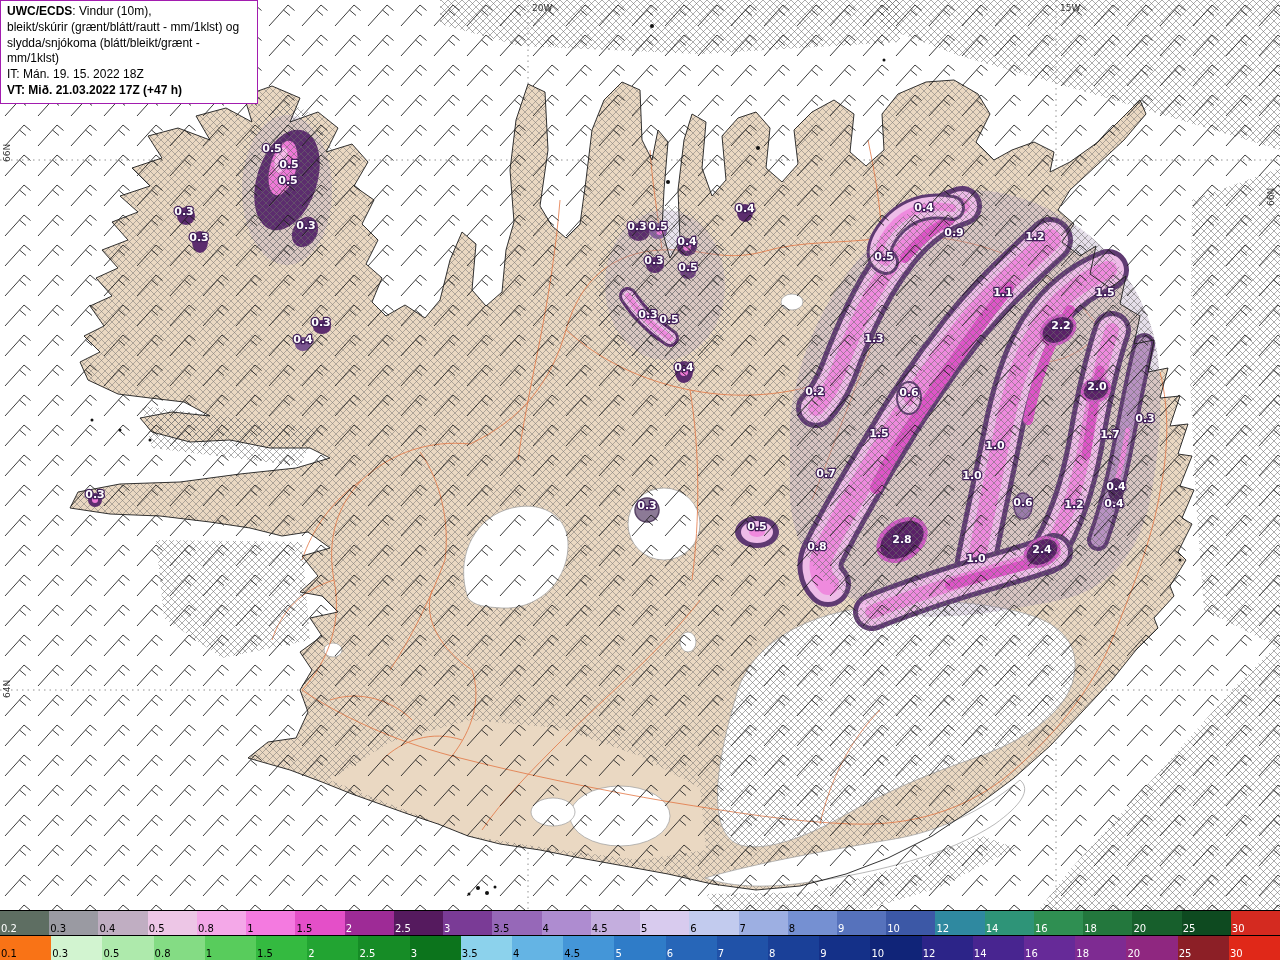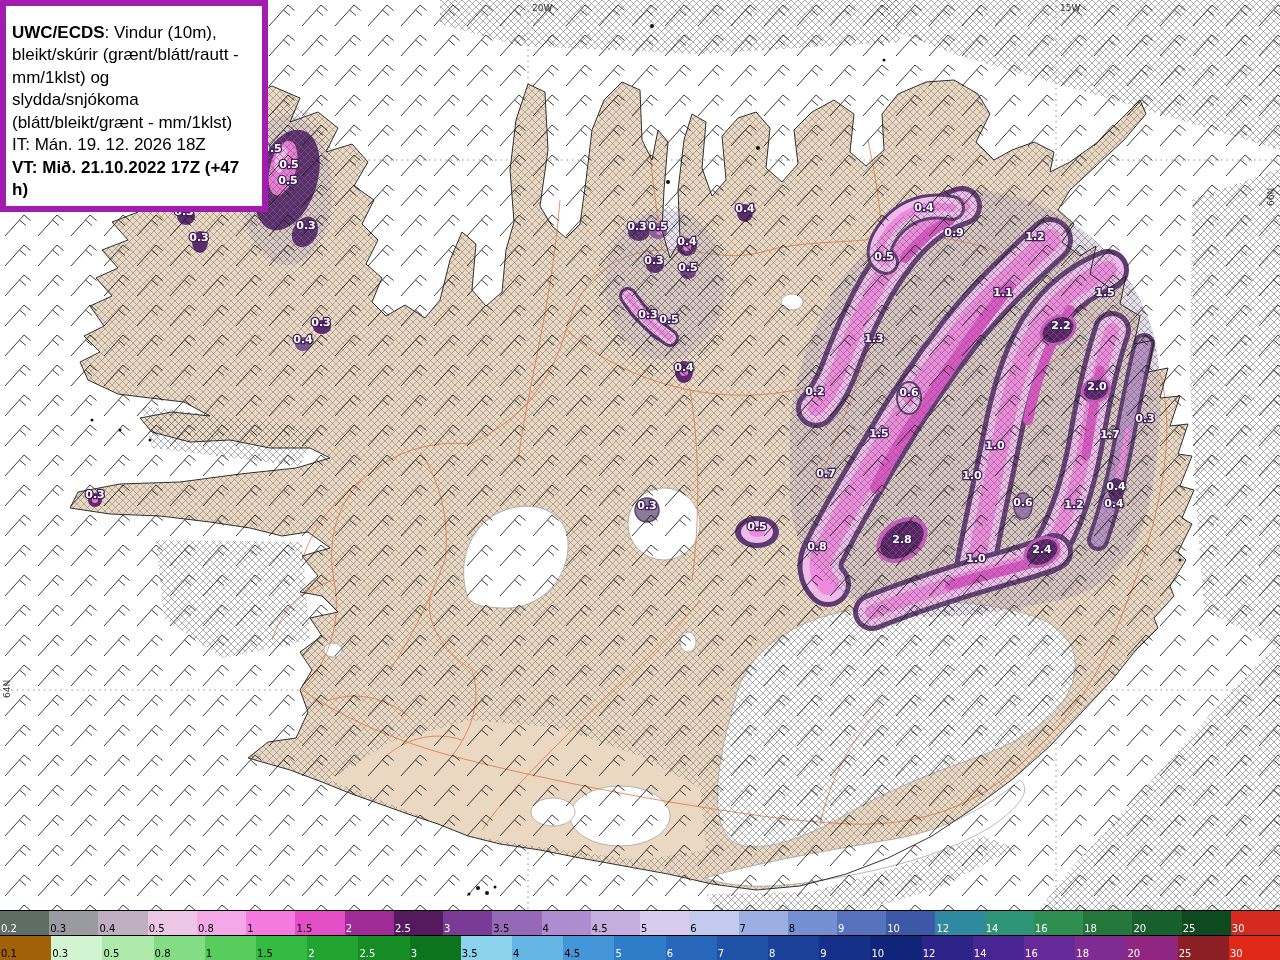--- a/index.html
+++ b/index.html
@@ -1,20 +1,20 @@
 <!DOCTYPE html>
 <html><head>
 <meta charset="utf-8">
 <style>
   html,body{margin:0;padding:0;background:#fff;}
   .stage{position:relative;width:1280px;height:960px;overflow:hidden;background:#ffffff;
          font-family:"Liberation Sans","DejaVu Sans",sans-serif;}
   #map-svg{position:absolute;left:0;top:0;width:1280px;height:960px;}
   .info-box{position:absolute;left:0;top:0;width:244px;background:#ffffff;
-            border:6px solid #a21caf;padding:16px 6px 4px 6px;font-size:17px;line-height:1.32;color:#000;z-index:5;}
+            border:1px solid #a21caf;padding:3px 6px 4px 6px;font-size:12px;line-height:1.32;color:#000;z-index:5;}
   .info-box .b{font-weight:bold;}
   .colorbars{position:absolute;left:0;right:0;bottom:0;z-index:5;}
   .bar{display:flex;height:24px;border-top:1px solid #000;}
   .seg{flex:1 1 0;position:relative;}
   .seg span{position:absolute;left:1px;bottom:1px;font-size:10px;line-height:1;
             font-family:"DejaVu Sans",sans-serif;}
   .vlab{font-family:"DejaVu Sans",sans-serif;font-size:11px;font-weight:bold;fill:#ffffff;
         stroke:#42205a;stroke-width:2.6px;paint-order:stroke;text-anchor:middle;}
   .glab{font-family:"DejaVu Sans",sans-serif;font-size:9px;fill:#333;}
 </style>
@@ -268,22 +268,22 @@
         <text x="817" y="550" class="vlab">0.8</text>
         <text x="976" y="562" class="vlab">1.0</text>
         <text x="1042" y="553" class="vlab">2.4</text>
       </g>
 </svg>
 
 <div class="info-box">
   <div class="line"><span class="b">UWC/ECDS</span><span>: Vindur (10m),</span></div>
   <div class="line">bleikt/skúrir (grænt/blátt/rautt - mm/1klst) og</div>
   <div class="line">slydda/snjókoma (blátt/bleikt/grænt - mm/1klst)</div>
-  <div class="line">IT: Mán. 19. 12. 2026 18Z</div>
-  <div class="line b">VT: Mið. 21.10.2022 17Z (+47 h)</div>
+  <div class="line">IT: Mán. 19. 15. 2022 18Z</div>
+  <div class="line b">VT: Mið. 21.03.2022 17Z (+47 h)</div>
 </div>
 
 <div class="colorbars">
   <div class="bar" id="bar-snow">
         <div class="seg" style="background: rgb(94, 110, 98);">
           <span style="color: rgb(255, 255, 255);">0.2</span>
         </div>
         <div class="seg" style="background: rgb(154, 154, 162);">
           <span style="color: rgb(0, 0, 0);">0.3</span>
         </div>
@@ -354,21 +354,21 @@
           <span style="color: rgb(255, 255, 255);">20</span>
         </div>
         <div class="seg" style="background: rgb(14, 74, 32);">
           <span style="color: rgb(255, 255, 255);">25</span>
         </div>
         <div class="seg" style="background: rgb(212, 42, 32);">
           <span style="color: rgb(255, 255, 255);">30</span>
         </div>
       </div>
   <div class="bar" id="bar-rain">
-        <div class="seg" style="background: #a16207; text-align: center;">
+        <div class="seg" style="background: #f97316; text-align: center;">
           <span style="color: rgb(0, 0, 0);">0.1</span>
         </div>
         <div class="seg" style="background: rgb(210, 244, 208);">
           <span style="color: rgb(0, 0, 0);">0.3</span>
         </div>
         <div class="seg" style="background: rgb(174, 234, 172);">
           <span style="color: rgb(0, 0, 0);">0.5</span>
         </div>
         <div class="seg" style="background: rgb(132, 220, 132);">
           <span style="color: rgb(0, 0, 0);">0.8</span>

